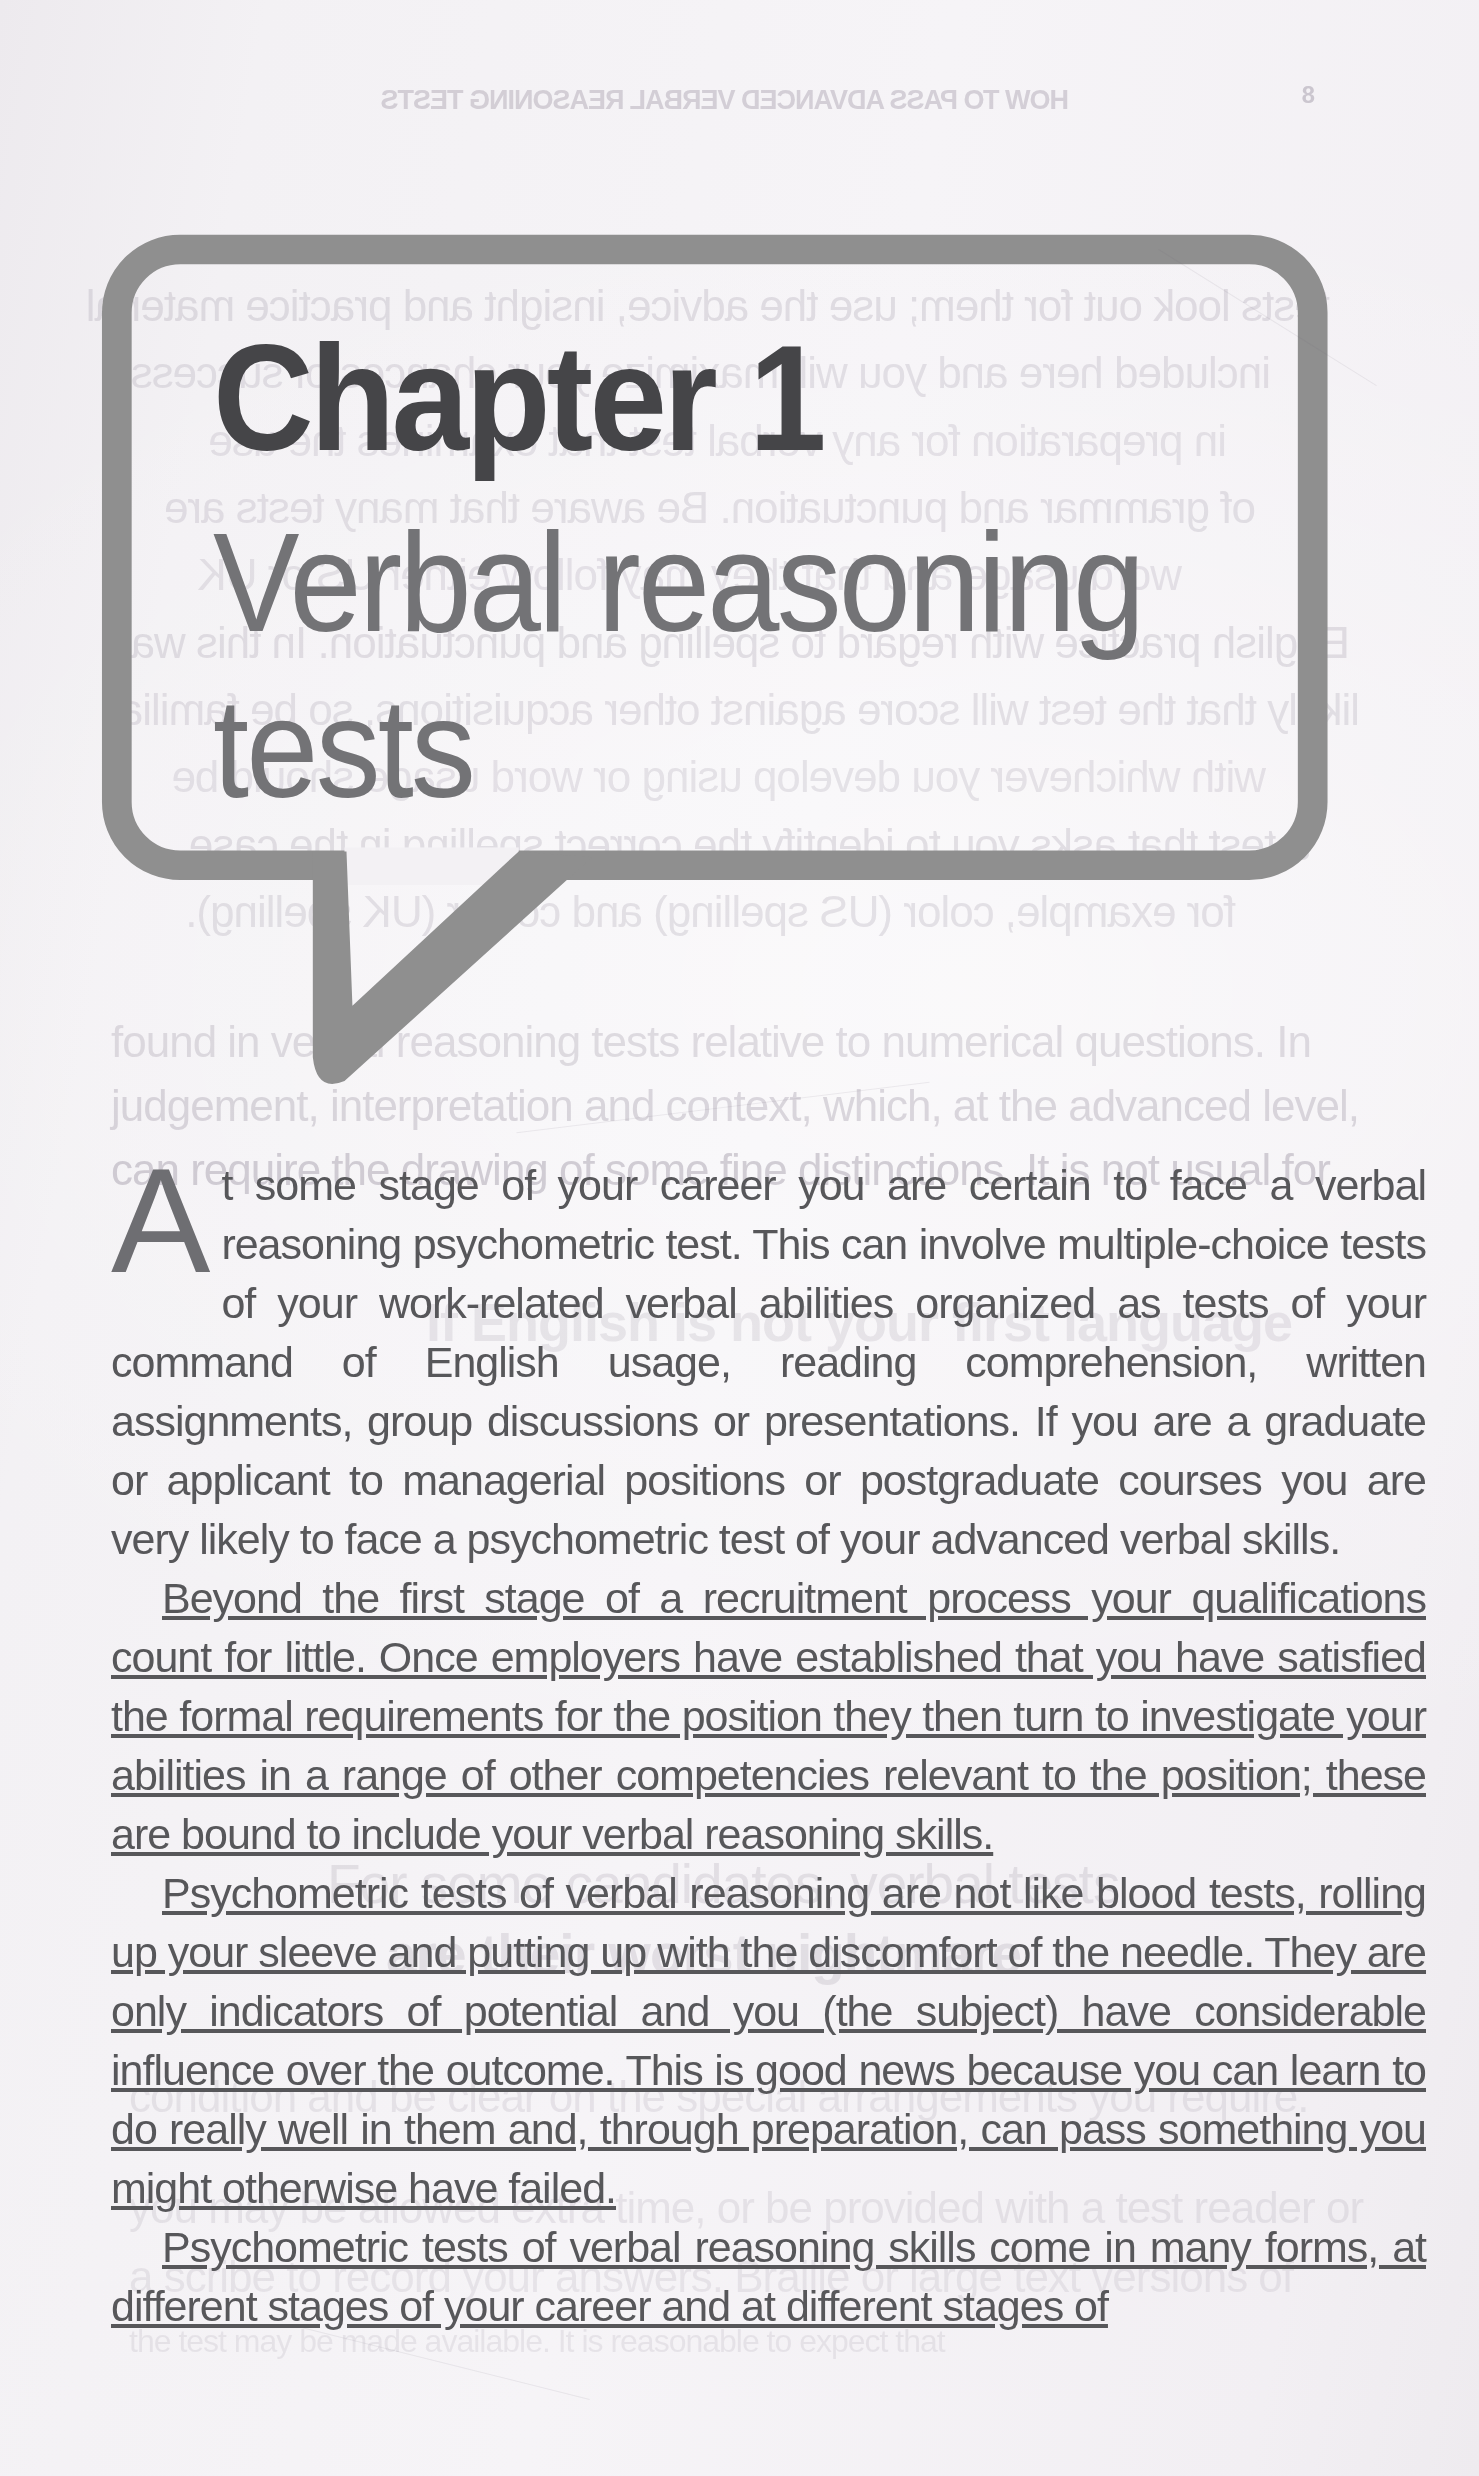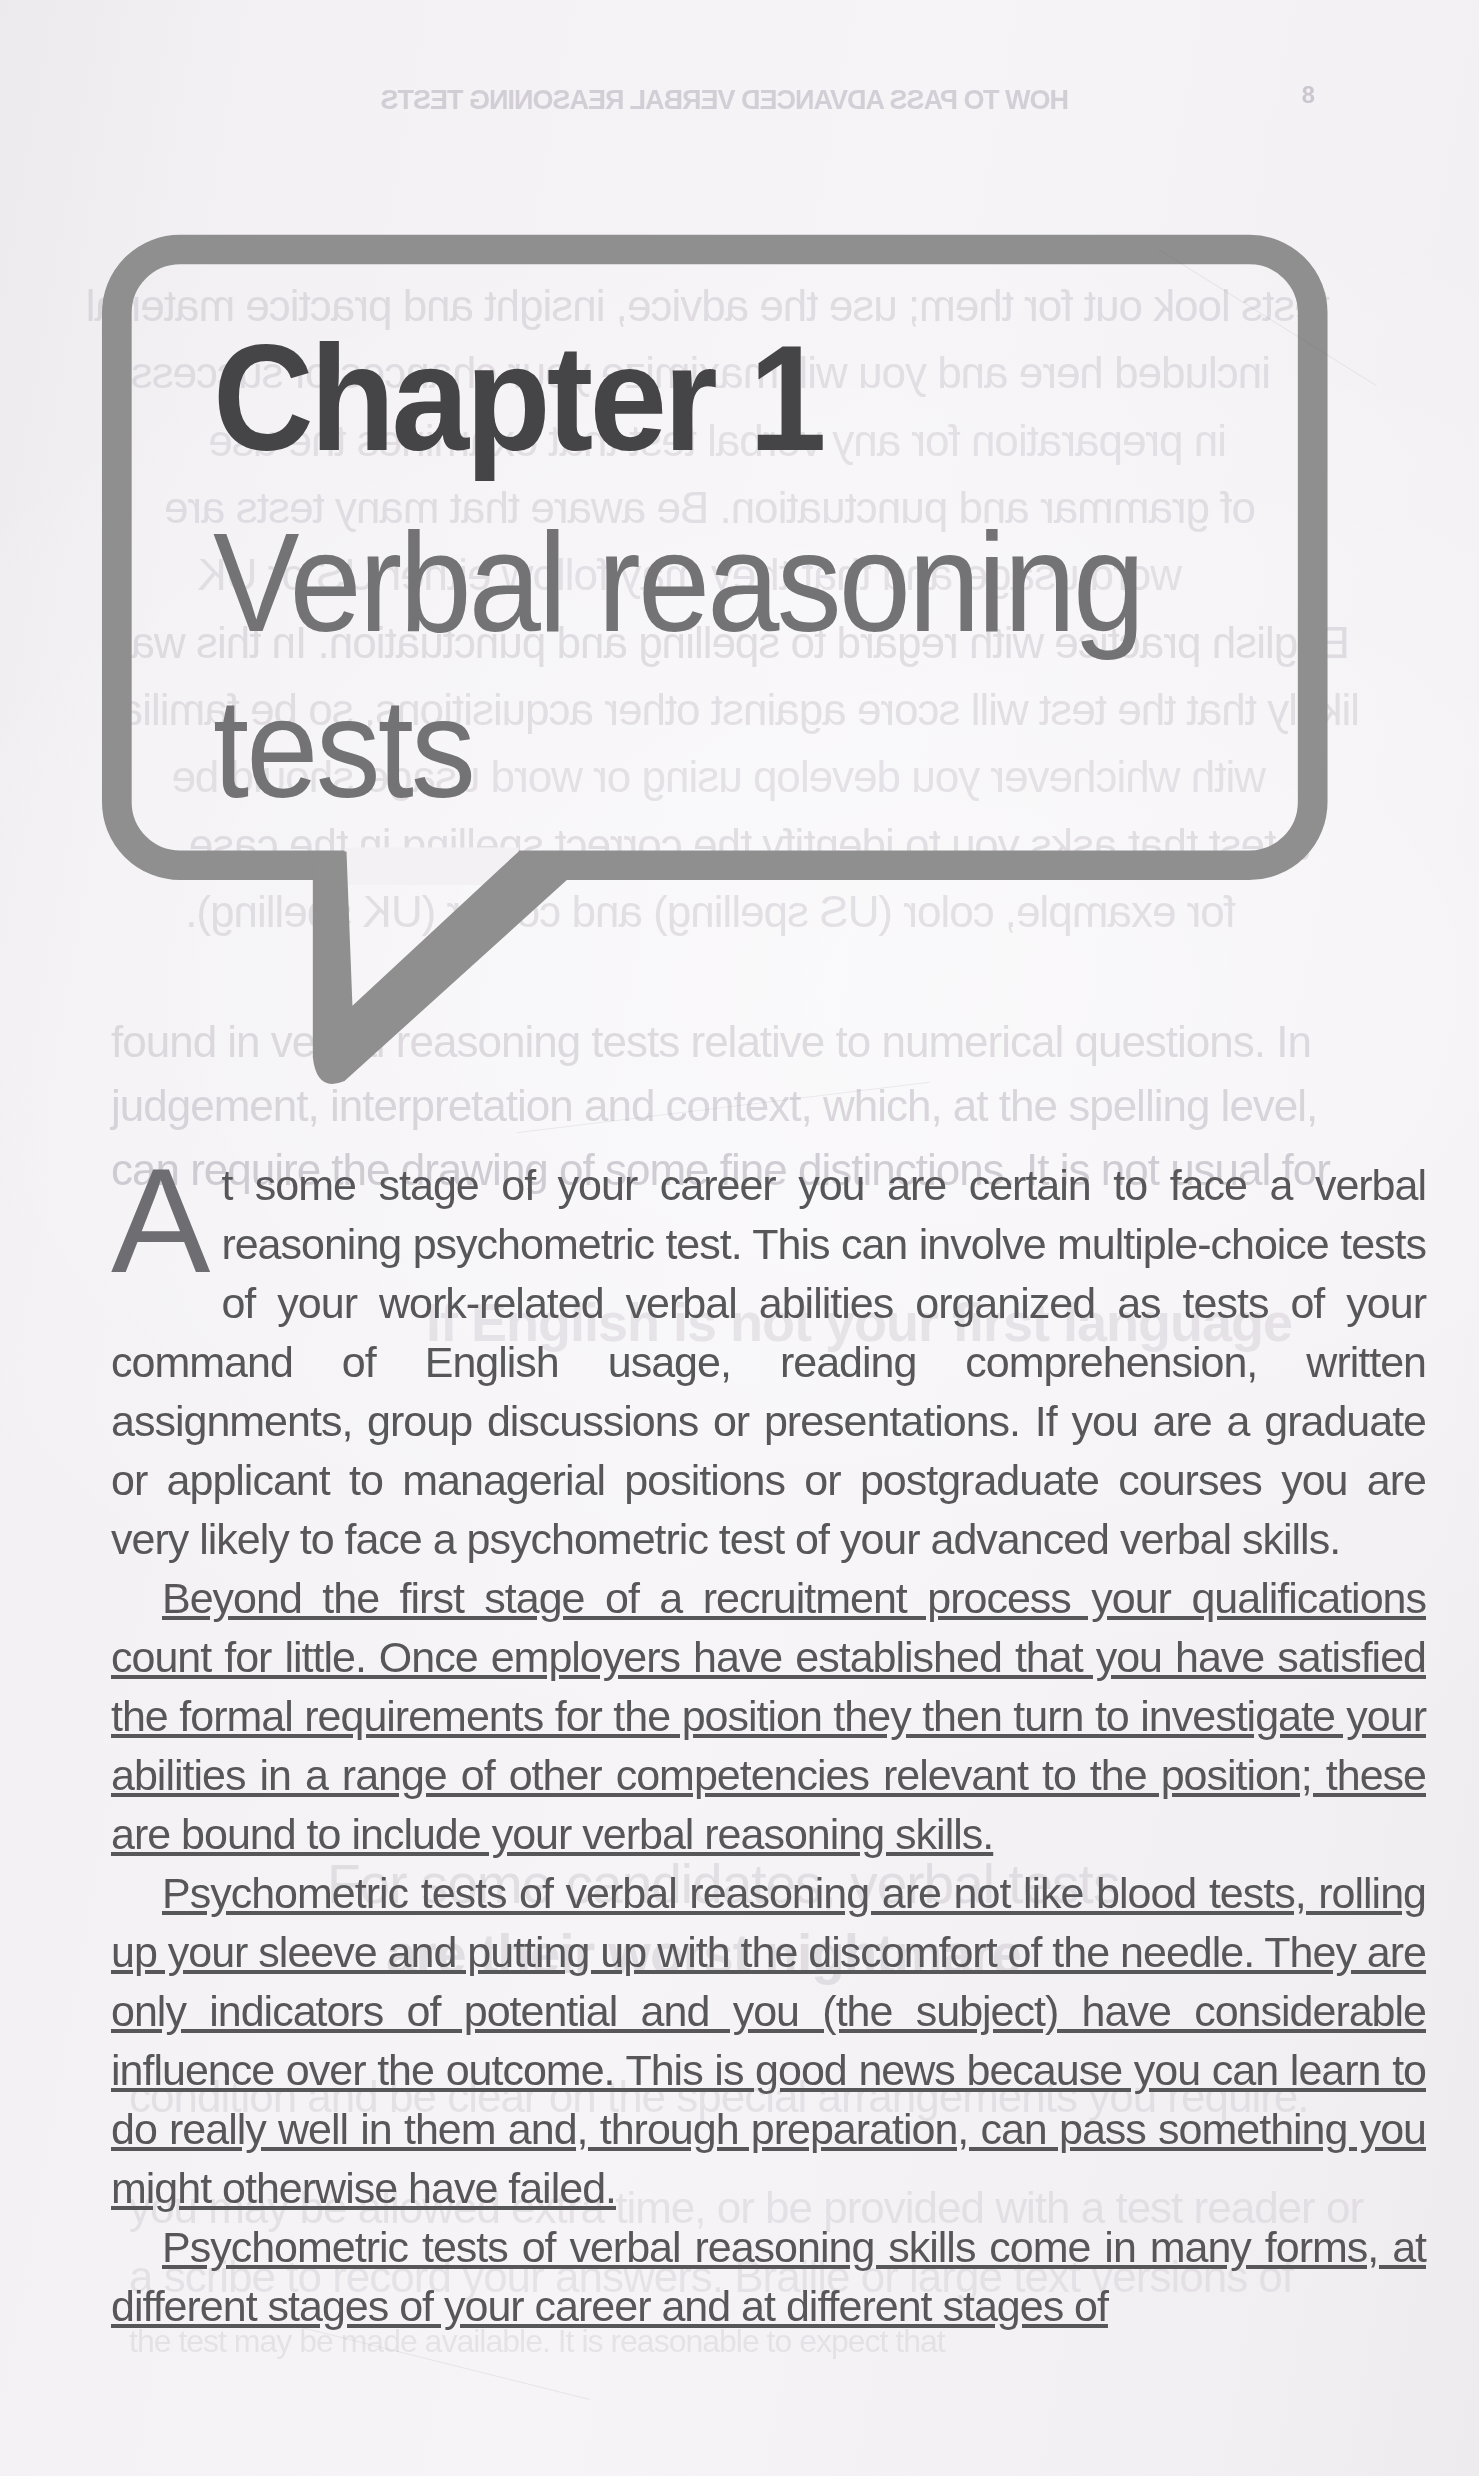--- a/index.html
+++ b/index.html
@@ -63,21 +63,21 @@
       <div class="bleed-line" style="top: 553px; left: 297px; font-size: 44px; opacity: 0.26;">word usage and that they may follow either US or UK</div>
       <div class="bleed-line" style="top: 621px; left: 129px; font-size: 44px; opacity: 0.3;">English practice with regard to spelling and punctuation. In this way,</div>
       <div class="bleed-line" style="top: 688px; left: 119px; font-size: 44px; opacity: 0.28;">likely that the test will score against other acquisitions, so be familiar</div>
       <div class="bleed-line" style="top: 755px; left: 213px; font-size: 44px; opacity: 0.26;">with whichever you develop using or word usage should be</div>
       <div class="bleed-line" style="top: 823px; left: 168px; font-size: 44px; opacity: 0.3;">a test that asks you to identify the correct spelling in the case</div>
       <div class="bleed-line" style="top: 890px; left: 243px; font-size: 44px; opacity: 0.28;">for example, color (US spelling) and colour (UK spelling).</div>
     </div>
 
   <div class="bleed-layer" id="bleed-normal">
       <div class="bleed-line" style="top: 1020px; left: 111px; font-size: 44px; opacity: 0.34;">found in verbal reasoning tests relative to numerical questions. In</div>
-      <div class="bleed-line" style="top: 1084px; left: 111px; font-size: 44px; opacity: 0.4;">judgement, interpretation and context, which, at the spelling level,</div>
+      <div class="bleed-line" style="top: 1084px; left: 111px; font-size: 44px; opacity: 0.4;">judgement, interpretation and context, which, at the advanced level,</div>
       <div class="bleed-line" style="top: 1148px; left: 111px; font-size: 44px; opacity: 0.5;">can require the drawing of some fine distinctions. It is not usual for</div>
       <div class="bleed-line" style="top: 1295px; left: 426px; font-size: 54px; opacity: 0.22; font-weight: bold;">If English is not your first language</div>
       <div class="bleed-line" style="top: 1857px; left: 327px; font-size: 55px; opacity: 0.26; font-weight: normal;">For some candidates, verbal tests</div>
       <div class="bleed-line" style="top: 1927px; left: 386px; font-size: 55px; opacity: 0.26; font-weight: bold;">are their worst nightmare</div>
       <div class="bleed-line" style="top: 2067px; left: 129px; font-size: 44px; opacity: 0.22; margin-top: 8px;">condition and be clear on the special arrangements you require.</div>
       <div class="bleed-line" style="top: 2186px; left: 129px; font-size: 44px; opacity: 0.22;">you may be allowed extra time, or be provided with a test reader or</div>
       <div class="bleed-line" style="top: 2255px; left: 129px; font-size: 44px; opacity: 0.2;">a scribe to record your answers. Braille or large text versions of</div>
       <div class="bleed-line" style="top: 2325px; left: 129px; font-size: 32px; opacity: 0.2;">the test may be made available. It is reasonable to expect that</div>
     </div>
 

